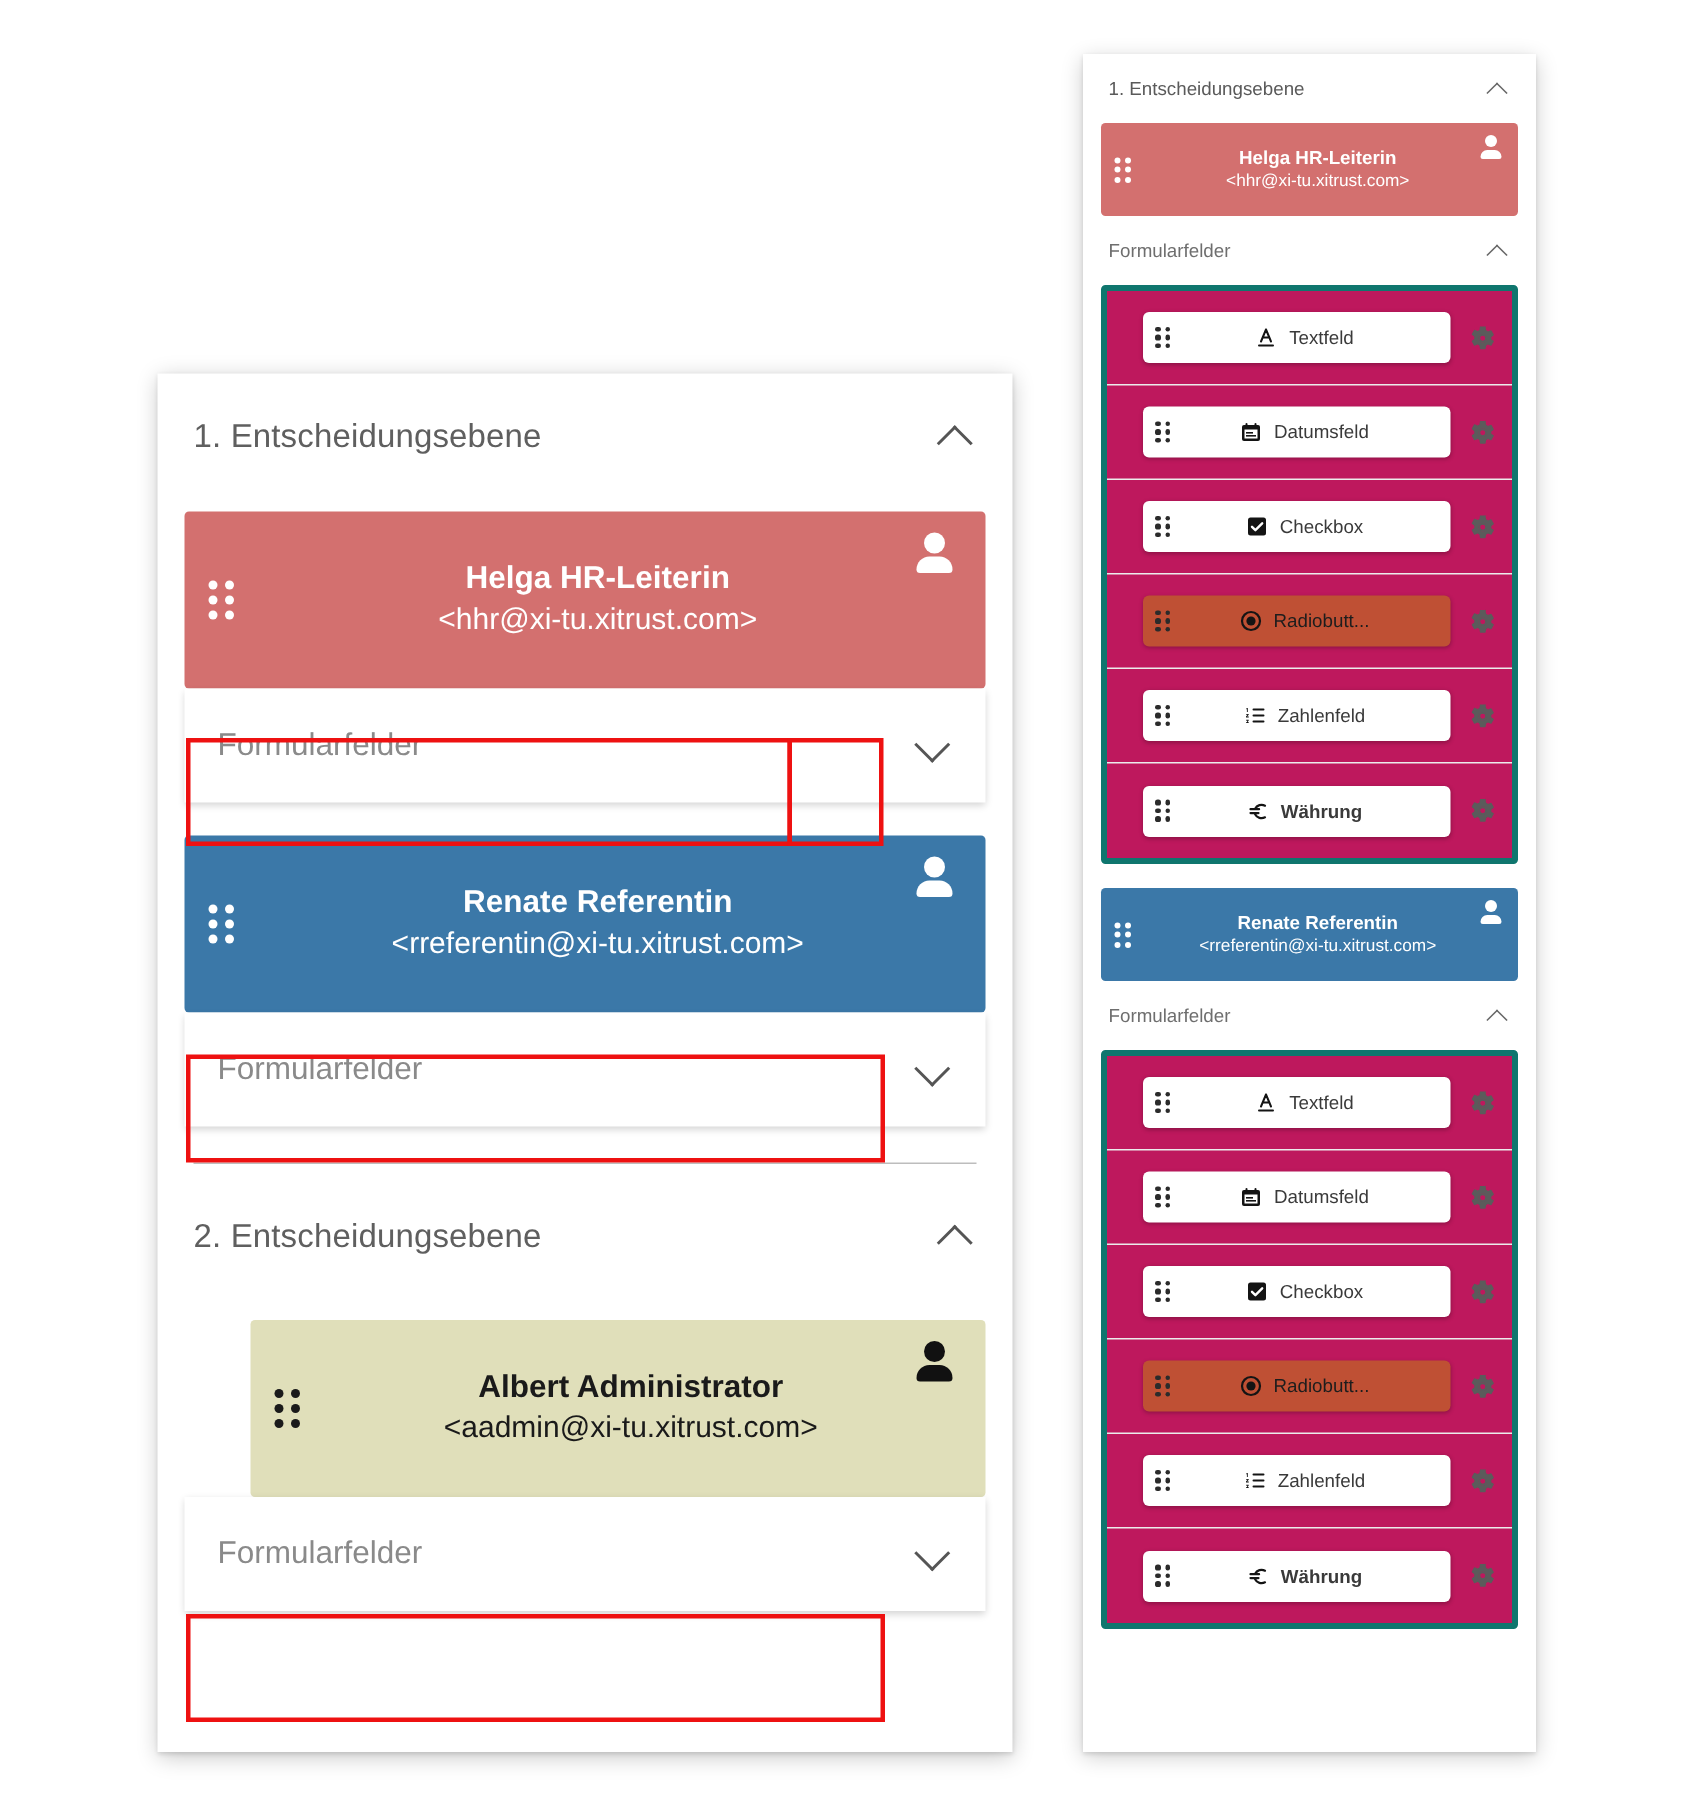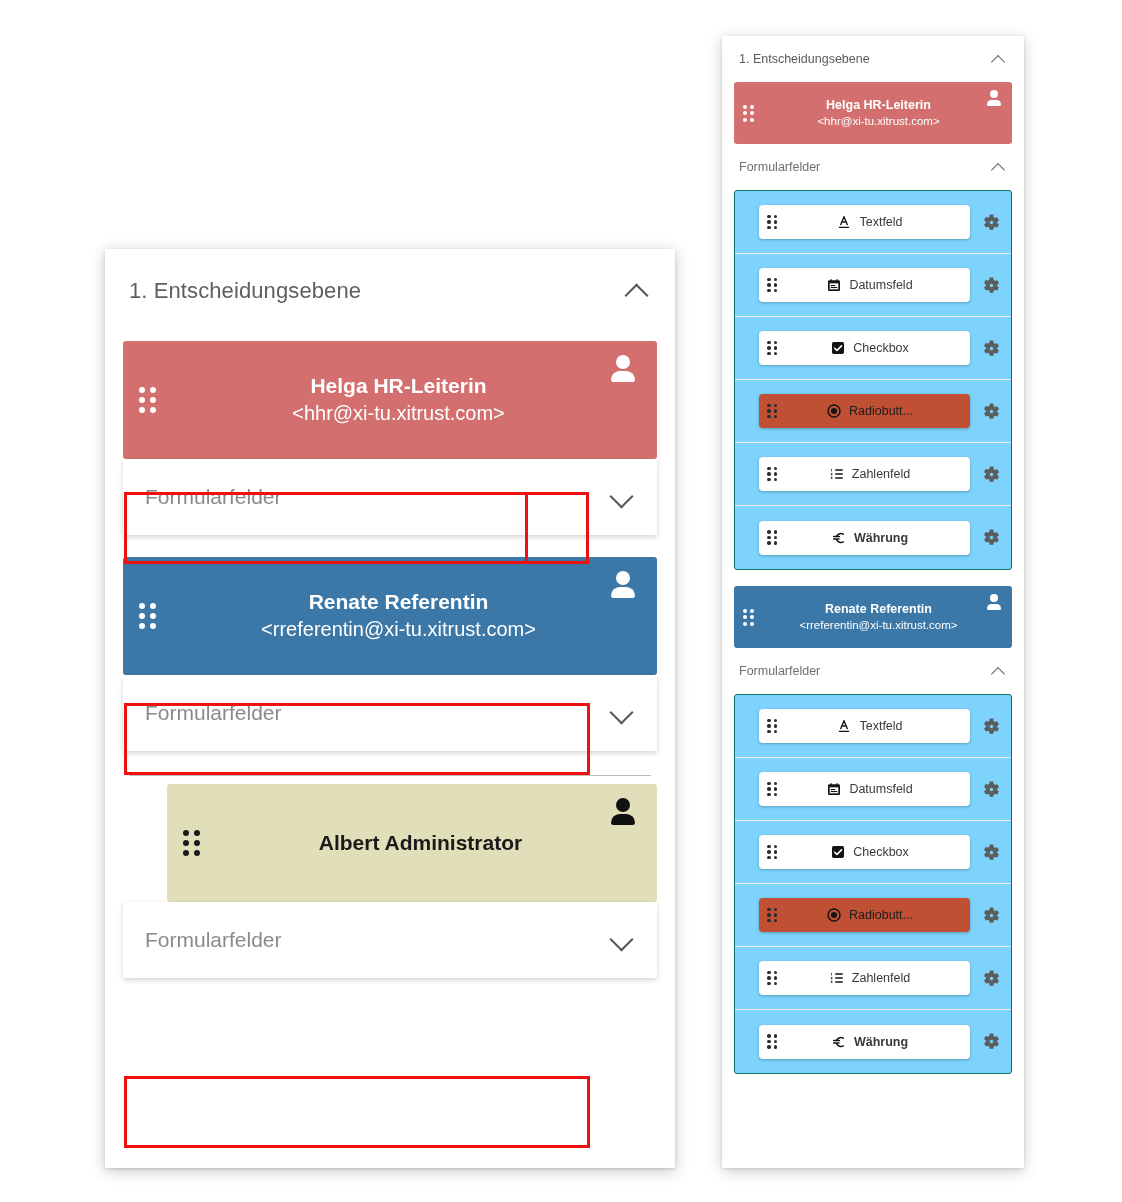--- a/index.html
+++ b/index.html
@@ -96,21 +96,21 @@
   .rcard .grip i { width:4px; height:4px; }
   .rcard-body { flex:1; text-align:center; }
   .rcard-name { font-size: 12.5px; font-weight:700; line-height:1.35; }
   .rcard-mail { font-size: 11.5px; font-weight:400; line-height:1.4; }
   .rcard .person-ico { right: 10px; top: 8px; width:16px; height:16px; }
   .rcard .person-ico .head { width:8px; height:8px; }
   .rcard .person-ico .body { width:14px; height:6px; border-radius:6px 6px 2px 2px; }
   .ff-group-head { display:flex; align-items:center; justify-content:space-between; height: 46px; padding: 0 5px; }
   .ff-group-title { font-size: 12.5px; color:#6e6e6e; }
 
-  .ff-list { border:1px solid #0f766e; border-radius:3px; background:#7dd3fc; }
+  .ff-list { border:4px solid #0f766e; border-radius:3px; background:#be185d; }
   .ff-item {
     display:flex; align-items:center; height: 63px;
     border-bottom: 1px solid #ececec; padding: 0 10px;
   }
   .ff-item:last-child { border-bottom: none; font-weight: bold; }
   .ff-chip {
     flex: 1; height: 34px; background:#fff; border-radius:4px;
     box-shadow: 0 1px 3px rgba(0,0,0,0.26);
     display:flex; align-items:center; padding: 0 8px; margin-right: 12px;
     margin-left: 14px;
@@ -183,32 +183,37 @@
         <div class="ffrow-label">Formularfelder</div>
         <div class="ffrow-chev">
           <div class="chev down"></div>
         </div>
       </div>
 
       <div class="divider"></div>
     </div>
 
     <div class="lv-section">
+      <div class="lv-head" style="height:96px;">
+        <div class="lv-head-title">2. Entscheidungsebene</div>
+        <div class="chev"></div>
+      </div>
 
       <div class="pcard olive" style="background:#e0dfba;margin-top:8px;margin-left:44px;">
         <div class="grip">
           <i></i>
             <i></i>
             <i></i>
             <i></i>
             <i></i>
             <i></i>
         </div>
         <div class="pcard-body">
           <div class="pcard-name">Albert Administrator</div>
+          <div class="pcard-mail">&lt;aadmin@xi-tu.xitrust.com&gt;</div>
         </div>
         <div class="person-ico">
           <div class="head"></div>
             <div class="body"></div>
         </div>
       </div>
       <div class="ffrow">
         <div class="ffrow-label">Formularfelder</div>
         <div class="ffrow-chev">
           <div class="chev down"></div>

